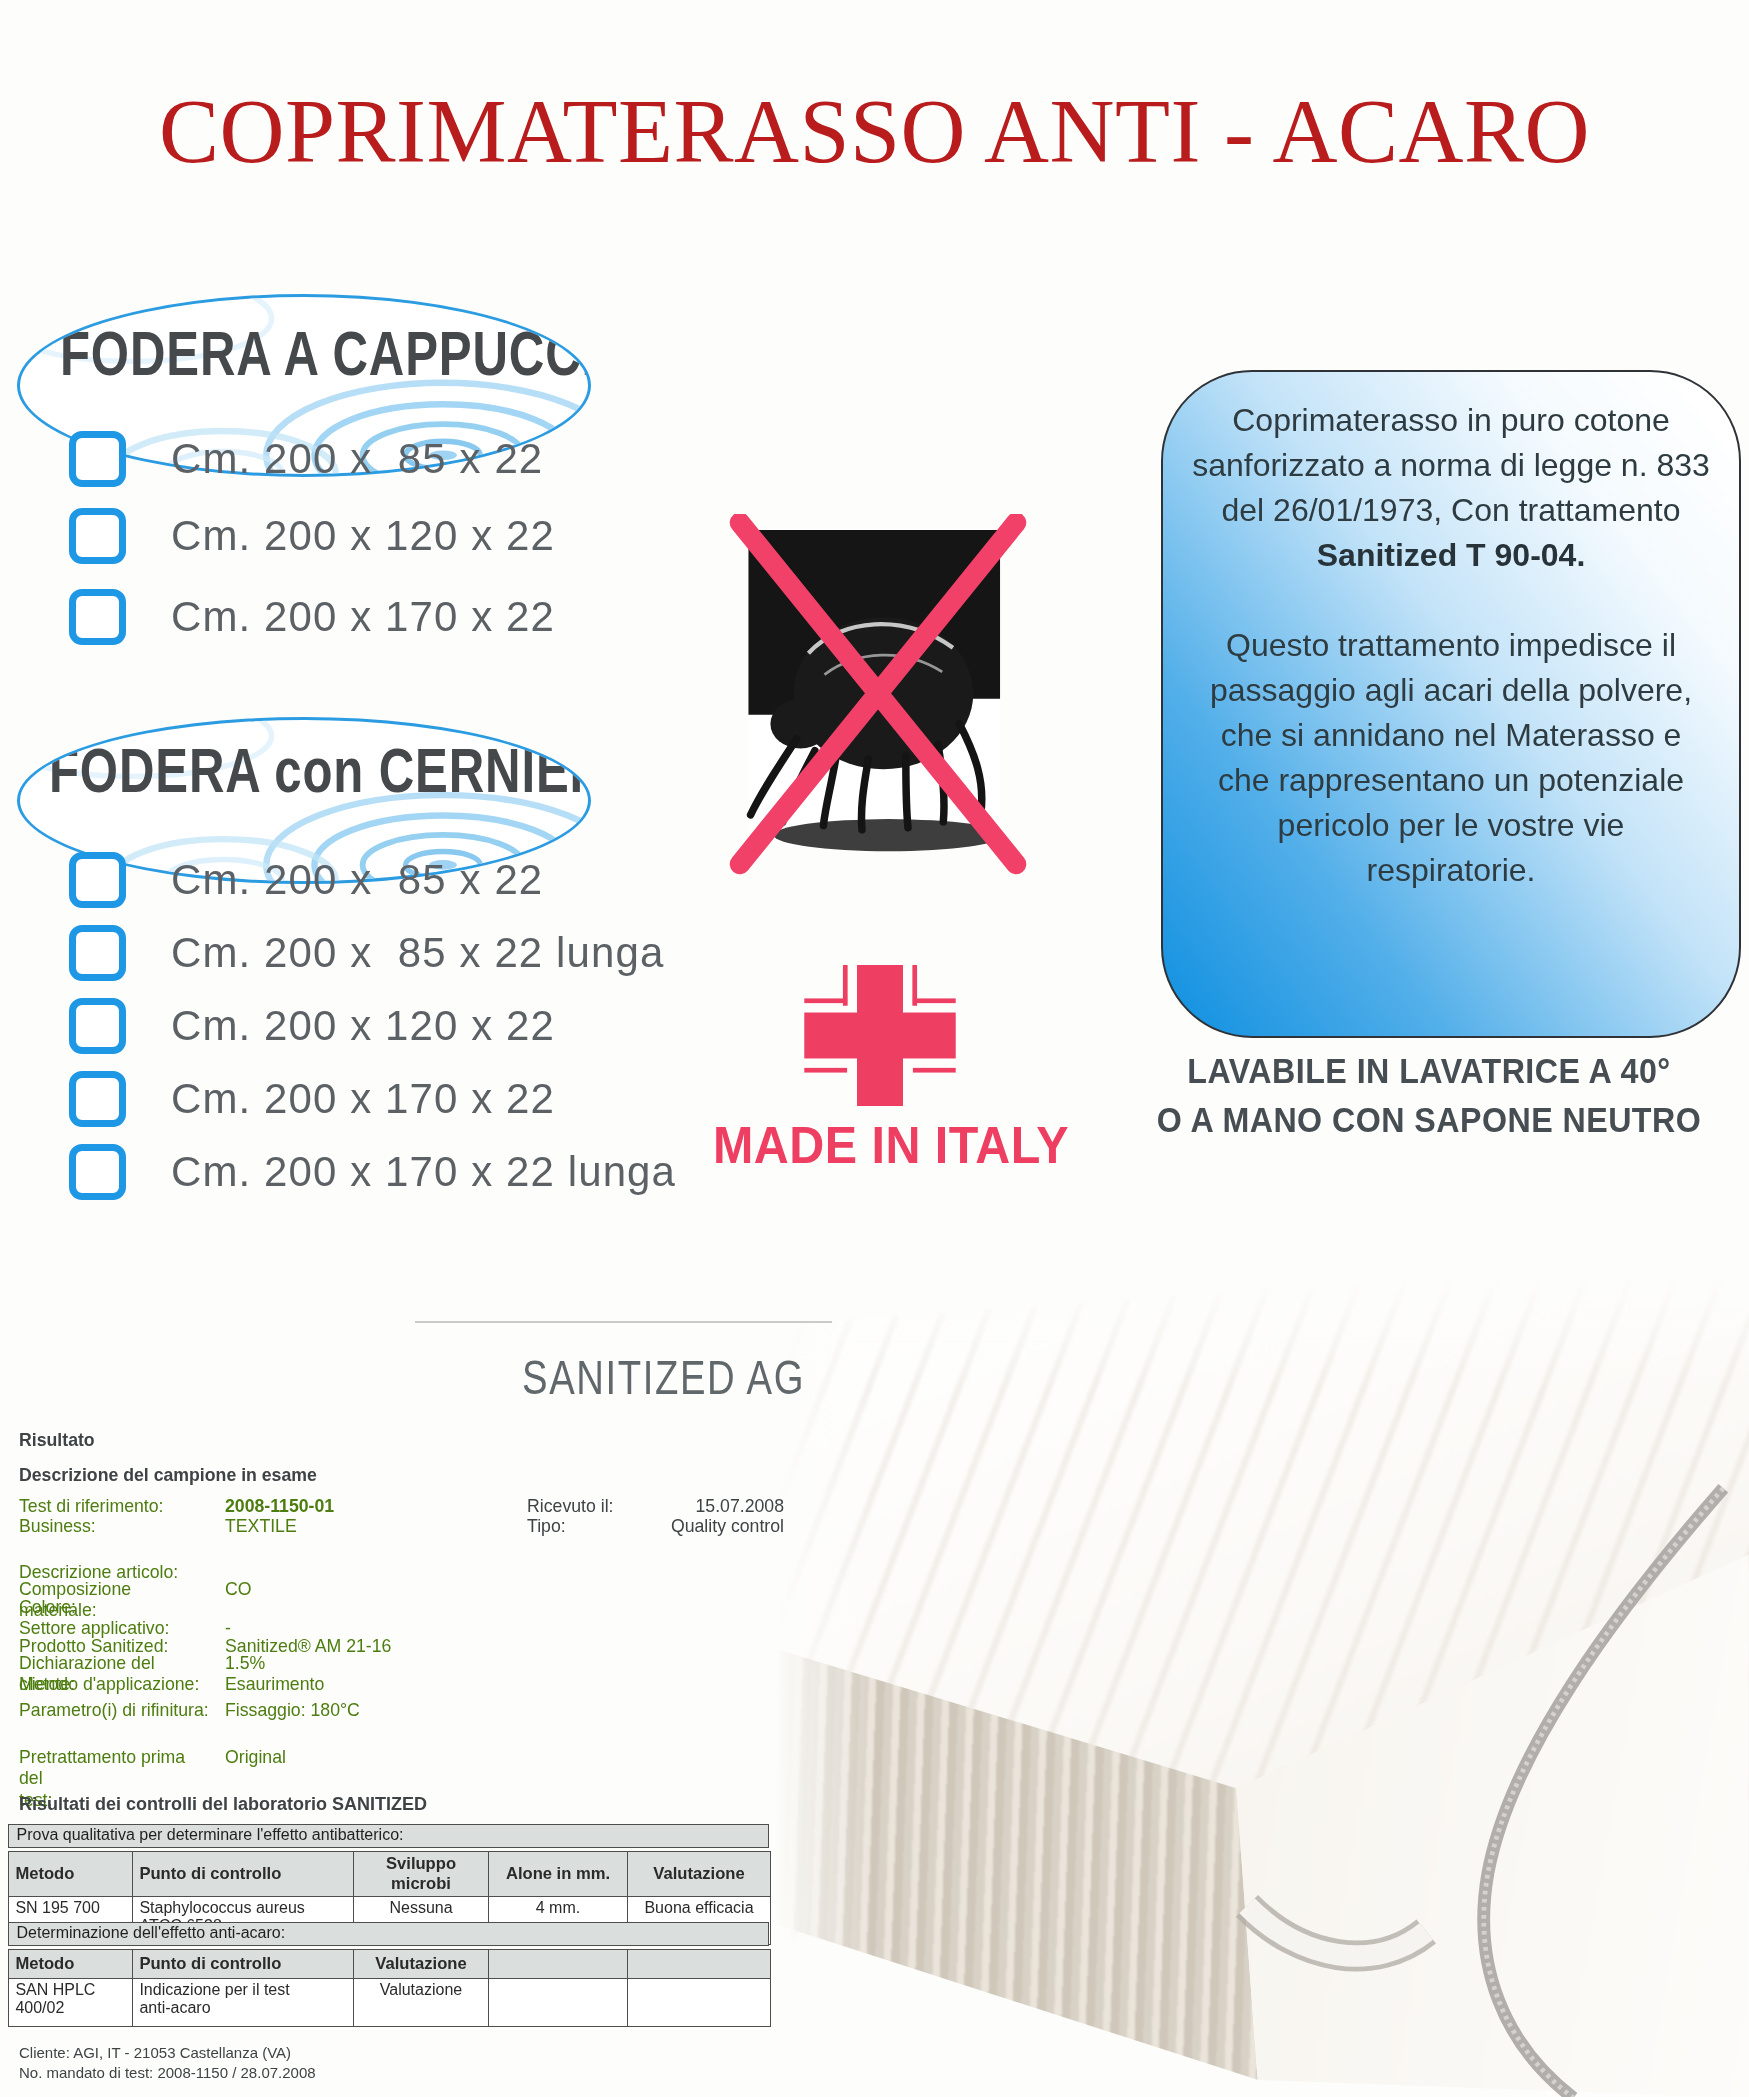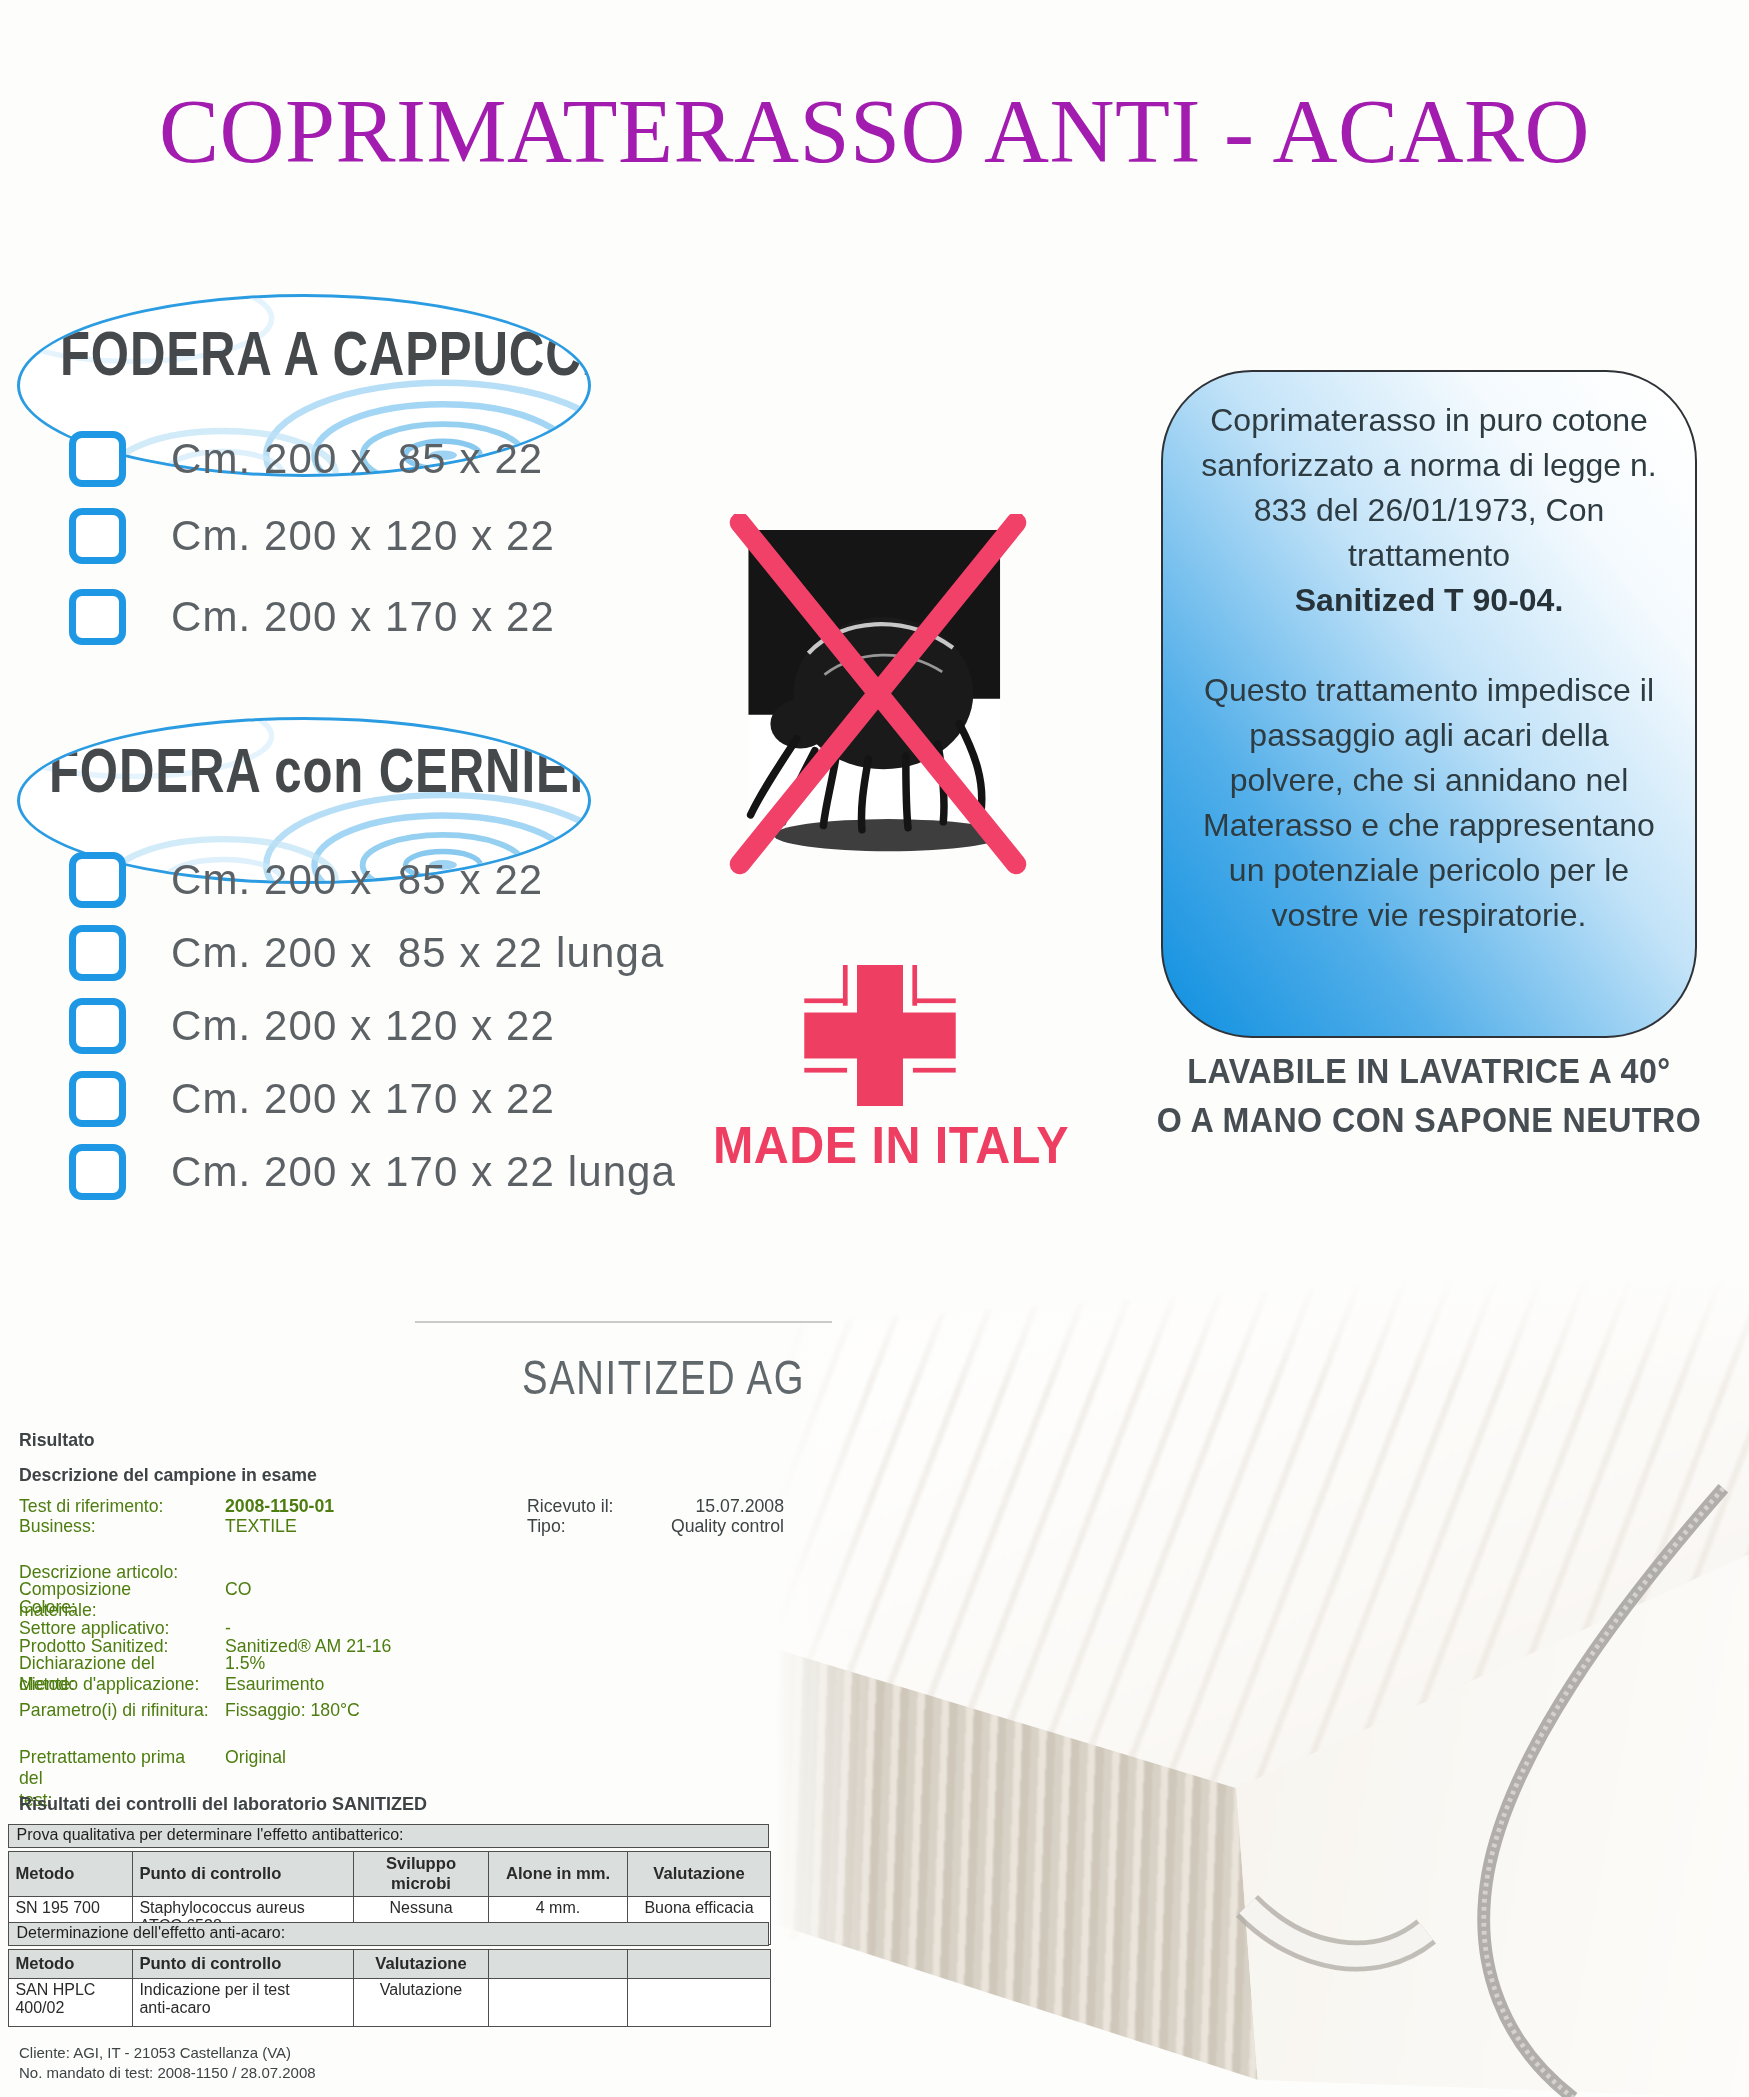--- a/index.html
+++ b/index.html
@@ -2,21 +2,21 @@
 <html style="font-size:8.6px"><head>
 <meta charset="utf-8">
 <style>
   html,body{margin:0;padding:0;background:#d9d9d9;}
   #page{position:relative;width:1749px;height:2097px;background:#fdfdfb;overflow:hidden;
         font-family:"Liberation Sans",sans-serif;}
 
   
   .title{position:absolute;top:80px;left:0;width:100%;text-align:center;
          font-family:"Liberation Serif",serif;font-weight:400;font-size:90px;
-         color:#a21caf;white-space:nowrap;letter-spacing:0.5px;}
+         color:#b91c1c;white-space:nowrap;letter-spacing:0.5px;}
 
   
   .oval{position:absolute;border:3.7px solid #2b9ce2;border-radius:50%;background:#fff;overflow:hidden;}
   #oval-cappuccio{left:16.6px;top:294px;width:568px;height:177px;}
   #oval-cerniera{left:16.6px;top:717px;width:568px;height:161px;}
   .oval svg.ripple{position:absolute;left:0;top:0;width:100%;height:100%;}
   .oval .heading{position:absolute;white-space:nowrap;font-weight:700;color:#45494c;
                  font-size:63px;line-height:75px;letter-spacing:1.1px;
                  transform:scaleX(.78);transform-origin:left center;}
   #oval-cappuccio .heading{left:40px;top:19px;}
@@ -26,21 +26,21 @@
   .opt{position:absolute;left:69px;display:flex;align-items:center;height:56px;}
   .opt .box{width:43px;height:42px;border:7px solid #1e98e5;border-radius:13px;background:#fff;flex:0 0 auto;}
   .opt .lbl{margin-left:45px;font-size:42px;color:#5c6165;letter-spacing:1.1px;white-space:pre;}
   #c1{top:431px;}  #c2{top:508px;}  #c3{top:589px;}
   #z1{top:852px;} #z2{top:925px;} #z3{top:998px;} #z4{top:1071px;} #z5{top:1144px;}
 
   
   #mite{position:absolute;left:728px;top:514px;width:300px;height:364px;}
 
   
-  #infobox{position:absolute;left:1161px;top:370px;width:536px;height:668px;box-sizing:border-box;
+  #infobox{position:absolute;left:1161px;top:370px;width:580px;height:668px;box-sizing:border-box;
            border:2.7px solid #2f3338;border-radius:91px;padding:26px 28px 0;
            background:linear-gradient(52deg,#0e8fe0 0%,#53afe9 26%,#c3e3f8 55%,#f4fafe 78%,#ffffff 95%);
            text-align:center;}
   #infobox .p{font-size:32px;line-height:45px;color:#2e3c42;}
   #infobox .treatment{font-size:32px;line-height:45px;font-weight:700;color:#273338;}
   #infobox .p.body{margin-top:45px;}
 
   
   #washing{position:absolute;left:1092px;top:1046px;width:674px;text-align:center;
            font-weight:700;font-size:35px;line-height:49px;color:#474e53;

